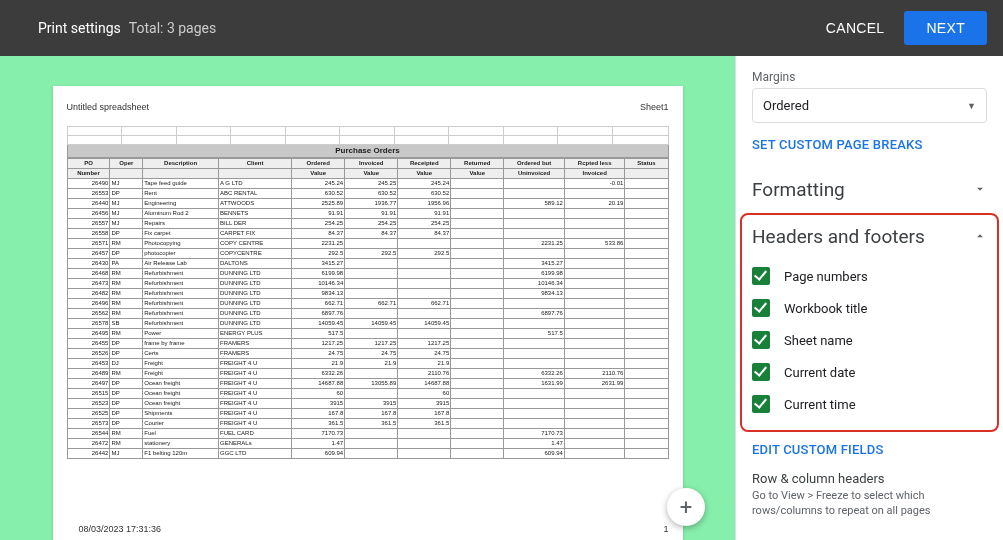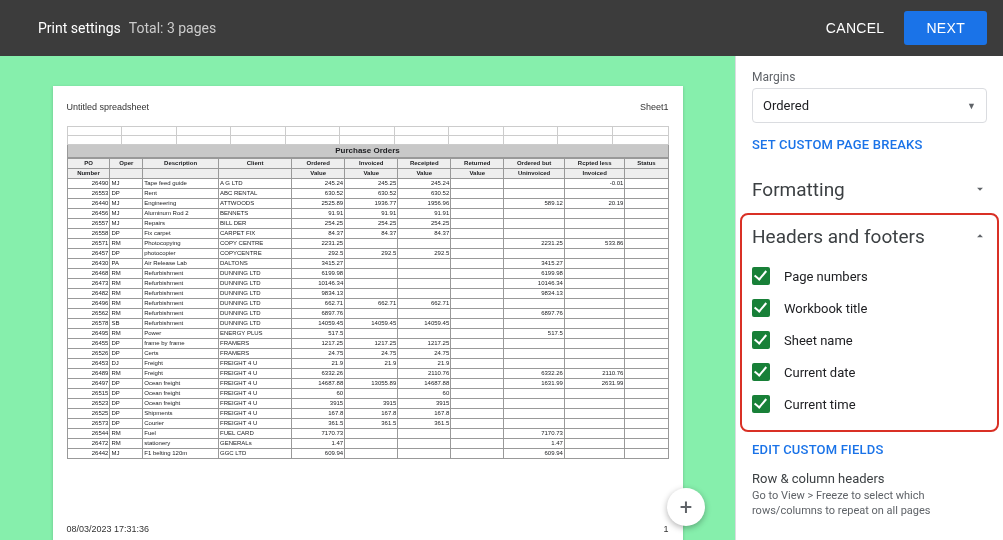--- a/index.html
+++ b/index.html
@@ -12,21 +12,21 @@
 .topbar .subtitle{font-size:14px;color:#ccc;margin-left:8px;}
 .topbar .spacer{flex:1;}
 .btn-text{background:none;border:none;color:#fff;font-size:14px;font-weight:500;padding:8px 14px;cursor:pointer;letter-spacing:.3px;}
 .btn-primary{background:#1a73e8;border:none;color:#fff;font-size:14px;font-weight:500;padding:9px 22px;margin-left:6px;border-radius:3px;cursor:pointer;letter-spacing:.3px;}
 
 
 .main{display:flex;height:484px;}
 .preview{flex:1;background:#86efac;padding:30px 44px 0 44px;overflow:hidden;position:relative;}
 .page{background:#fff;width:630px;height:460px;margin:0 auto;padding:16px 14px;position:relative;box-shadow:0 1px 3px rgba(0,0,0,.2);font-family:Arial,sans-serif;}
 .page-header{display:flex;justify-content:space-between;font-size:9px;color:#333;margin-bottom:14px;}
-.page-footer{position:absolute;bottom:12px;left:14px;right:14px;display:flex;justify-content:space-between;font-size:9px;color:#333;}
+.page-footer{position:absolute;bottom:12px;left:26px;right:14px;display:flex;justify-content:space-between;font-size:9px;color:#333;}
 
 
 .fab{position:absolute;bottom:14px;right:30px;width:38px;height:38px;border-radius:50%;background:#fff;box-shadow:0 2px 6px rgba(0,0,0,.3);display:flex;align-items:center;justify-content:center;font-size:22px;color:#5f6368;cursor:pointer;}
 
 
 .sheet-wrap{font-size:6.2px;}
 .sheet-wrap table{border-collapse:collapse;width:100%;}
 .sheet-wrap td,.sheet-wrap th{border:1px solid #999;padding:0 1px;height:9px;line-height:9px;white-space:nowrap;overflow:hidden;}
 .blank-top td{height:9px;border:1px solid #ccc;}
 .title-row td{background:#c8c8c8;text-align:center;font-weight:bold;font-size:8px;height:12px;line-height:12px;}

